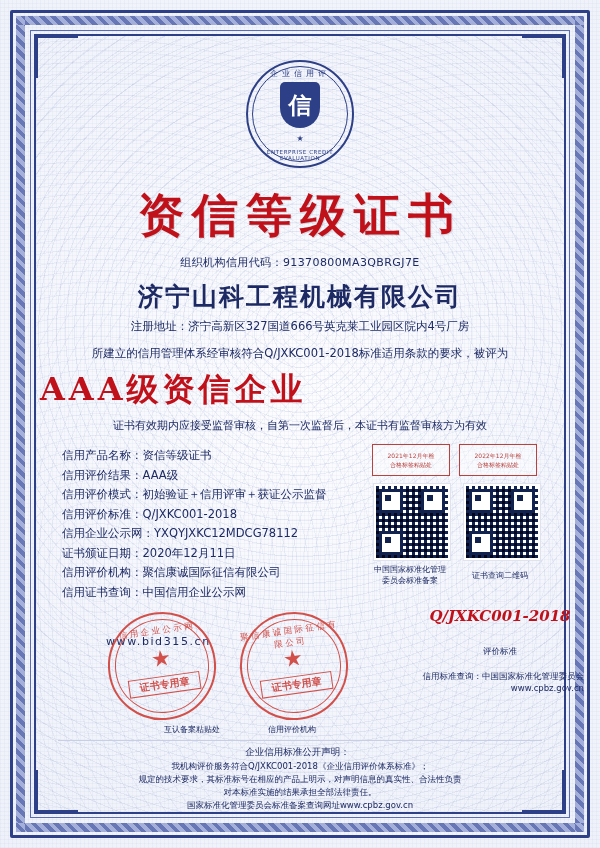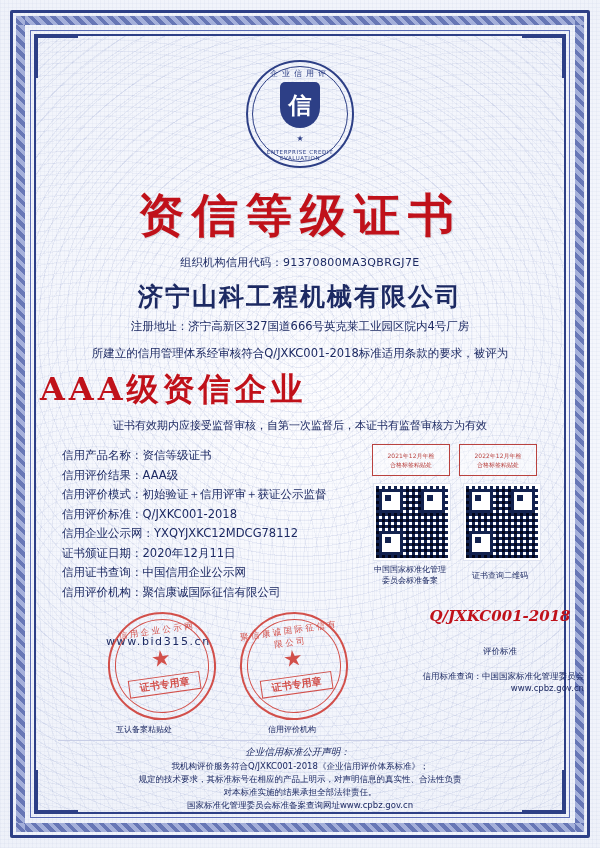--- a/index.html
+++ b/index.html
@@ -205,27 +205,27 @@
   .seal .band{
     position:absolute;left:16px;right:16px;top:62px;
     border:1.2px solid #cf3a33;text-align:center;font-size:10px;font-weight:bold;
     padding:1px 0;
   }
   .seal.s1{left:68px;top:572px;}
   .seal.s2{left:200px;top:572px;}
   .seal-cap{
     position:absolute;font-size:8px;color:#1d2a63;text-align:center;width:120px;
   }
-  .seal-cap.p1{left:44px;top:684px;}
+  .seal-cap.p1{left:60px;top:684px;text-align:right;}
   .seal-cap.p2{left:192px;top:684px;}
 
   
   .footer-title{
     position:absolute;left:0;right:5px;top:706px;text-align:center;
-    font-size:9.5px;color:#1d2a63;font-style:italic;
+    font-size:9.5px;color:#1d2a63;
   }
   .footer-body{
     position:absolute;left:24px;right:24px;top:720px;
     font-size:8.5px;color:#1d2a63;line-height:13px;text-align:center;
   }
   .hline{
     position:absolute;left:18px;right:18px;top:700px;height:1px;background:#c8cee6;
   }
 </style>
 </head>
@@ -264,22 +264,22 @@
     <div class="grade">AAA级资信企业</div>
     <div class="valid-note">证书有效期内应接受监督审核，自第一次监督后，本证书有监督审核方为有效</div>
 
     <div class="details">
       <div class="row"><span class="lbl">信用产品名称：</span><span class="val">资信等级证书</span></div>
       <div class="row"><span class="lbl">信用评价结果：</span><span class="val">AAA级</span></div>
       <div class="row"><span class="lbl">信用评价模式：</span><span class="val">初始验证＋信用评审＋获证公示监督</span></div>
       <div class="row"><span class="lbl">信用评价标准：</span><span class="val">Q/JXKC001-2018</span></div>
       <div class="row"><span class="lbl">信用企业公示网：</span><span class="val">YXQYJXKC12MDCG78112</span></div>
       <div class="row"><span class="lbl">证书颁证日期：</span><span class="val">2020年12月11日</span></div>
+      <div class="row"><span class="lbl">信用评价机构：</span><span class="val">聚信康诚国际征信有限公司</span></div>
       <div class="row"><span class="lbl">信用证书查询：</span><span class="val">中国信用企业公示网</span></div>
-      <div class="row"><span class="lbl">信用评价机构：</span><span class="val">聚信康诚国际征信有限公司</span></div>
     </div>
     <div class="website">www.bid315.cn</div>
 
     <div class="stamp-box a">
       <span>2021年12月年检</span>
       <span>合格标签粘贴处</span>
     </div>
     <div class="stamp-box b">
       <span>2022年12月年检</span>
       <span>合格标签粘贴处</span>

